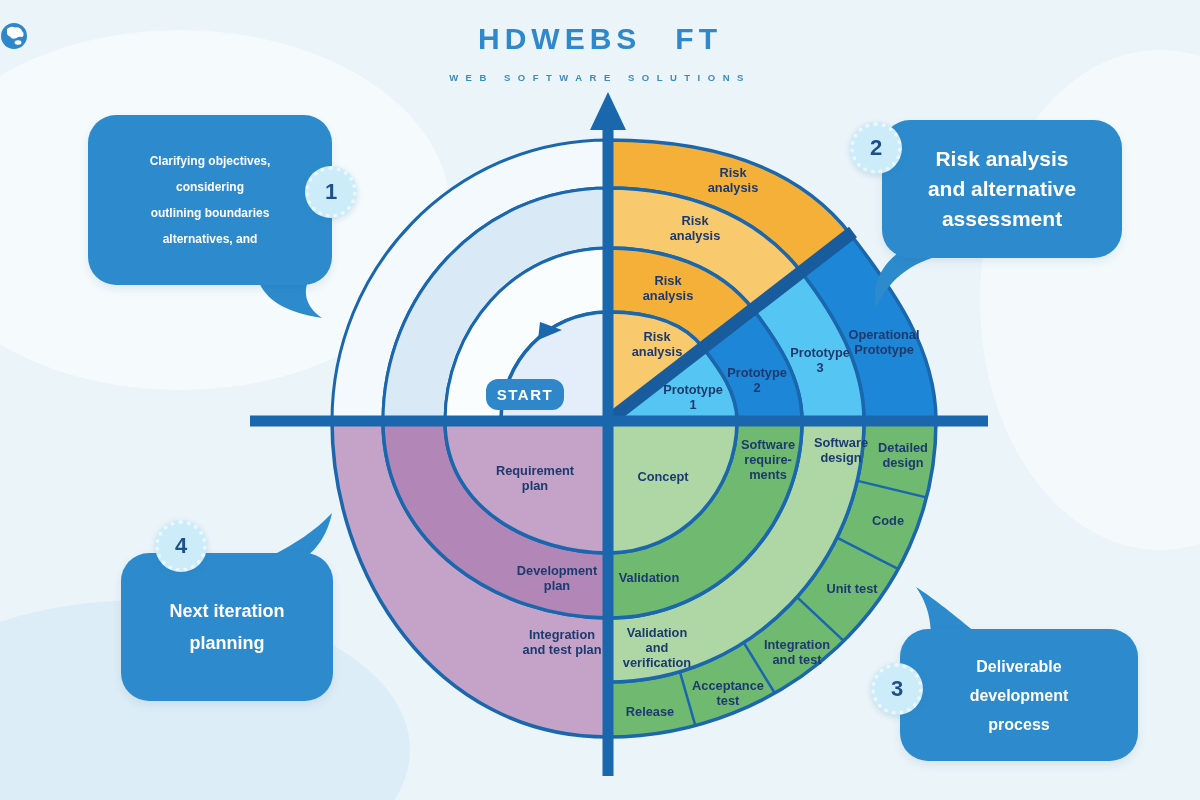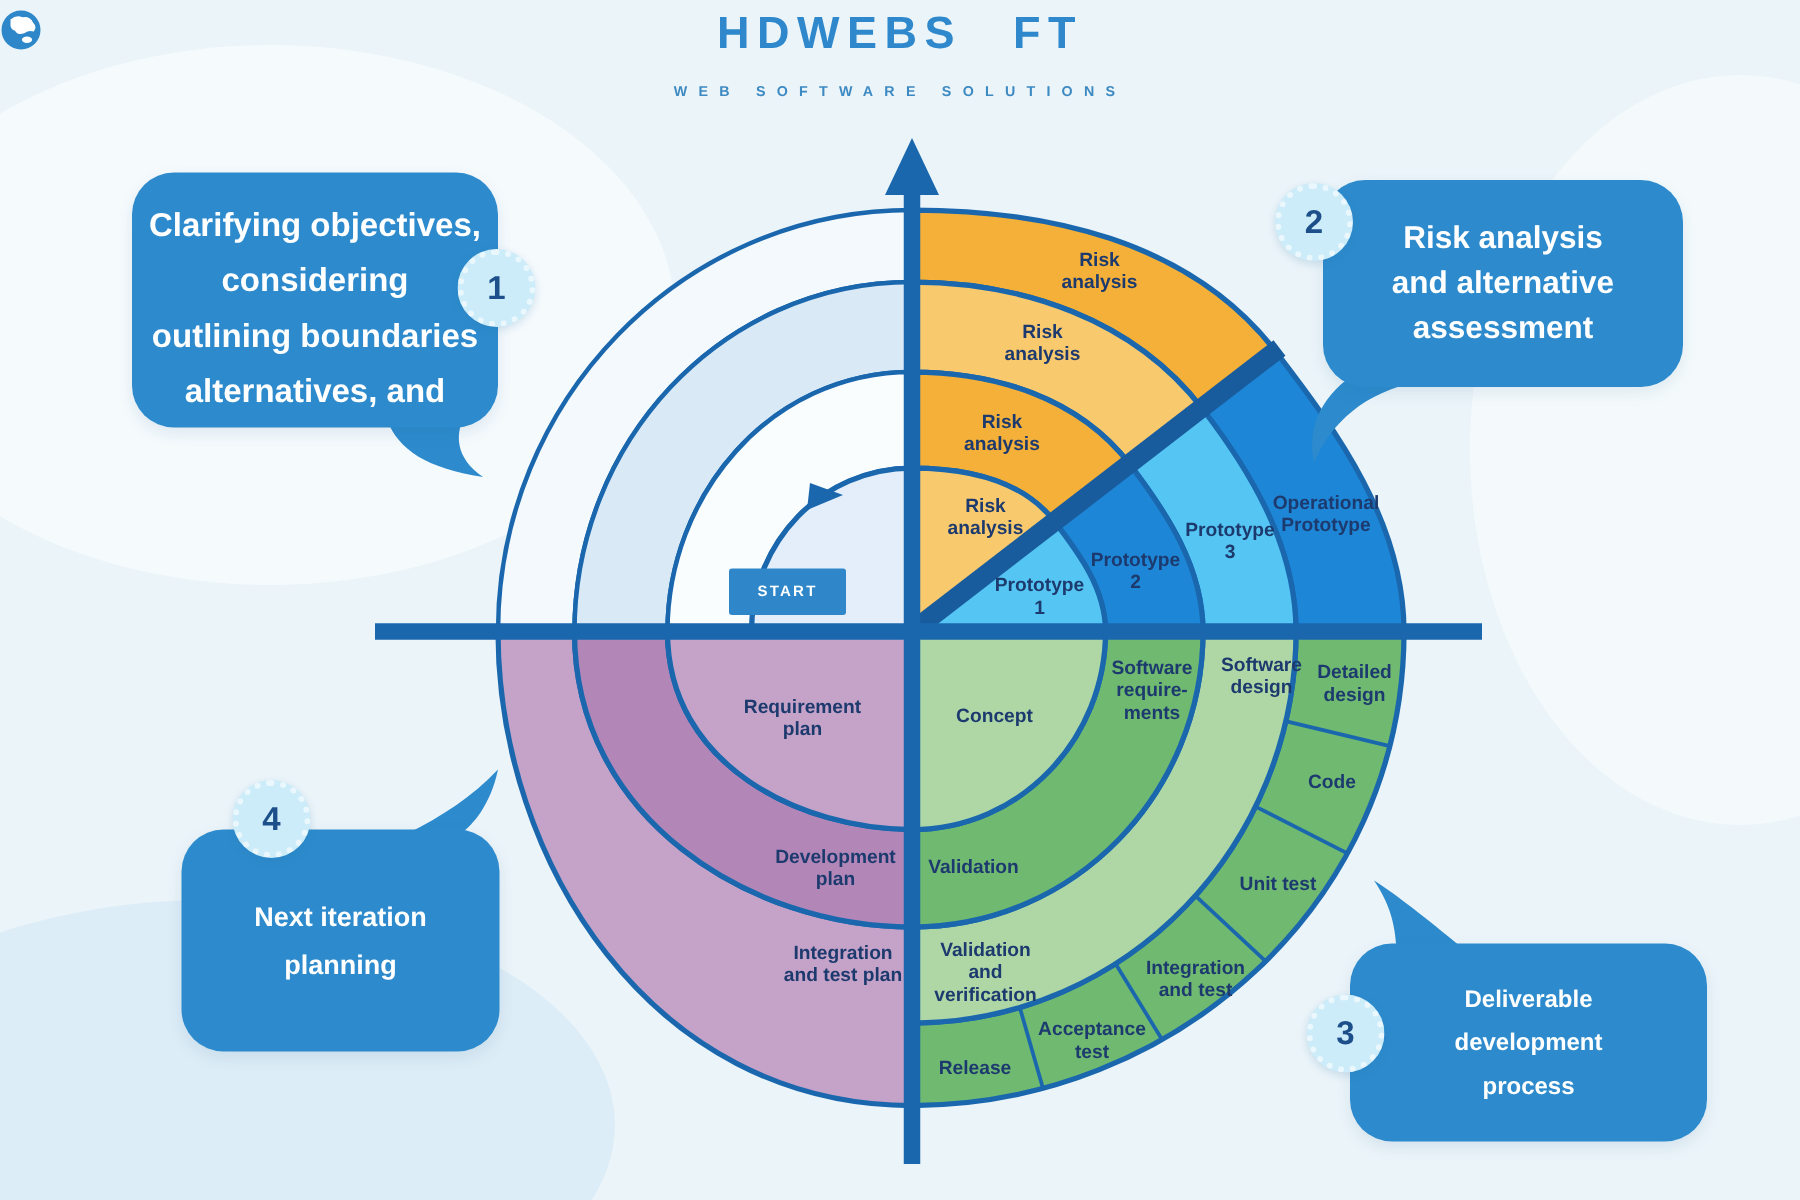--- a/index.html
+++ b/index.html
@@ -7,40 +7,40 @@
     position:relative;width:1200px;height:800px;overflow:hidden;
     background:#ebf4f9;
     font-family:"Liberation Sans",sans-serif;
   }
   svg{position:absolute;left:0;top:0;}
   .band{stroke:#1a67ae;stroke-width:3.5px;}
   .tlband{stroke:#1a67ae;stroke-width:3px;}
   .divider{stroke:#1a67ae;stroke-width:2.5px;}
   .lbl{font:700 12.8px "Liberation Sans",sans-serif;fill:#1d3a6e;text-anchor:middle;}
   
-  .logo{position:absolute;left:0;top:6px;width:1200px;text-align:center;}
+  .logo{position:absolute;left:0;top:22px;width:1200px;text-align:center;}
   .logo-line{display:flex;align-items:center;justify-content:center;gap:2px;}
   .logo-txt{font-size:30px;font-weight:700;letter-spacing:5px;color:#2f88cb;}
   .logo-globe{display:inline-block;width:28px;height:28px;margin:0 1px;}
   .logo-tag{margin-top:16px;font-size:9.5px;font-weight:700;letter-spacing:7.5px;color:#3d8ac2;}
   
   .start-chip{
     position:absolute;left:486px;top:379px;width:78px;height:31px;
-    background:#2f87c9;color:#fff;font-size:10px;font-weight:700;letter-spacing:1.5px;
-    display:flex;align-items:center;justify-content:center;border-radius:2px;
+    background:#2f87c9;color:#fff;font-size:15px;font-weight:700;letter-spacing:1.5px;
+    display:flex;align-items:center;justify-content:center;border-radius:12px;
   }
   
   .bubble{
     position:absolute;background:#2d8bcd;border-radius:28px;color:#fff;
     display:flex;flex-direction:column;justify-content:center;text-align:center;
     box-shadow:0 4px 10px rgba(30,90,140,.10);
   }
   .bubble .bl{font-weight:700;}
   .bubble-1{left:88px;top:115px;width:244px;height:170px;}
-  .bubble-1 .bl{font-size:22px;line-height:26px;margin-top:11px;}
+  .bubble-1 .bl{font-size:12px;line-height:26px;}
   .bubble-2{left:882px;top:120px;width:240px;height:138px;}
   .bubble-2 .bl{font-size:21px;line-height:30px;}
   .bubble-3{left:900px;top:629px;width:238px;height:132px;}
   .bubble-3 .bl{font-size:16px;line-height:29px;}
   .bubble-4{left:121px;top:553px;width:212px;height:148px;}
   .bubble-4 .bl{font-size:18px;line-height:32px;}
   .badge{
     position:absolute;width:52px;height:52px;border-radius:50%;
     background:#cdecfa;border:4px dotted #eaf8fe;box-sizing:border-box;
     display:flex;align-items:center;justify-content:center;

